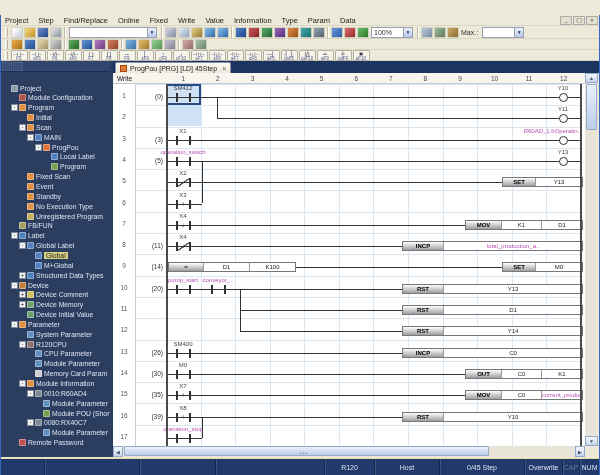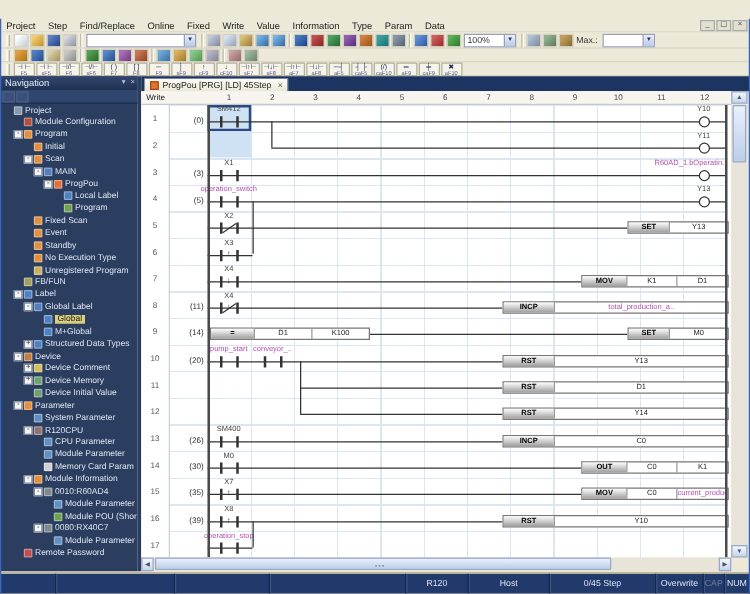--- a/index.html
+++ b/index.html
@@ -279,26 +279,20 @@
         <div class="g">╪</div>
         <div class="k">caF9</div>
       </div>
       <div class="lbtn">
         <div class="g">✖</div>
         <div class="k">aF10</div>
       </div>
     </div>
 
   <div class="nav">
-    <div class="navtitle">
-      <span>Navigation</span>
-      <span class="sp"></span>
-      <span class="nicon">▾</span>
-      <span class="nicon">×</span>
-    </div>
     <div class="navtools">
       <div class="ntb"></div>
       <div class="ntb"></div>
     </div>
     <div class="tree" id="nav-tree">
         <div class="titem" style="top: 0px; padding-left: 3px;">
           <div style="width: 8px; flex: 0 0 auto;"></div>
           <div class="tic" style="background: rgb(136, 153, 170);"></div>
           <div class="tlab">Project</div>
         </div>

